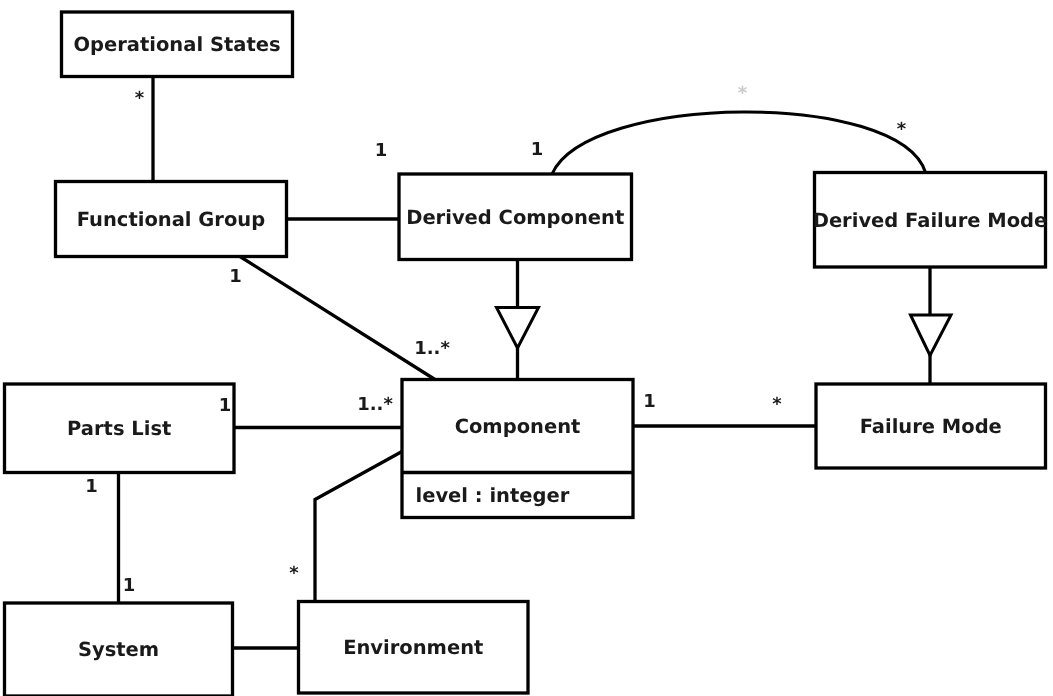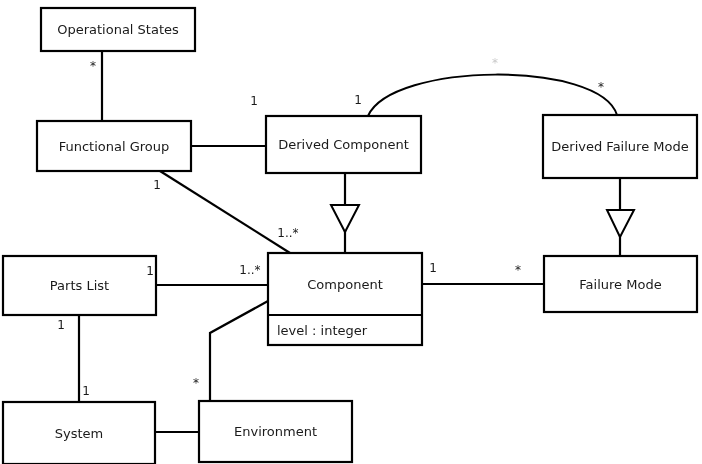--- a/index.html
+++ b/index.html
@@ -9,20 +9,21 @@
   }
   body {
     font-family: "DejaVu Sans", sans-serif;
   }
   #diagram-root {
     position: relative;
     width: 702px;
     height: 464px;
     background: #ffffff;
     overflow: hidden;
+    font-weight: bold;
   }
   svg#uml-canvas {
     position: absolute;
     left: 0;
     top: 0;
     width: 702px;
     height: 464px;
     display: block;
   }
   .cls-box {

